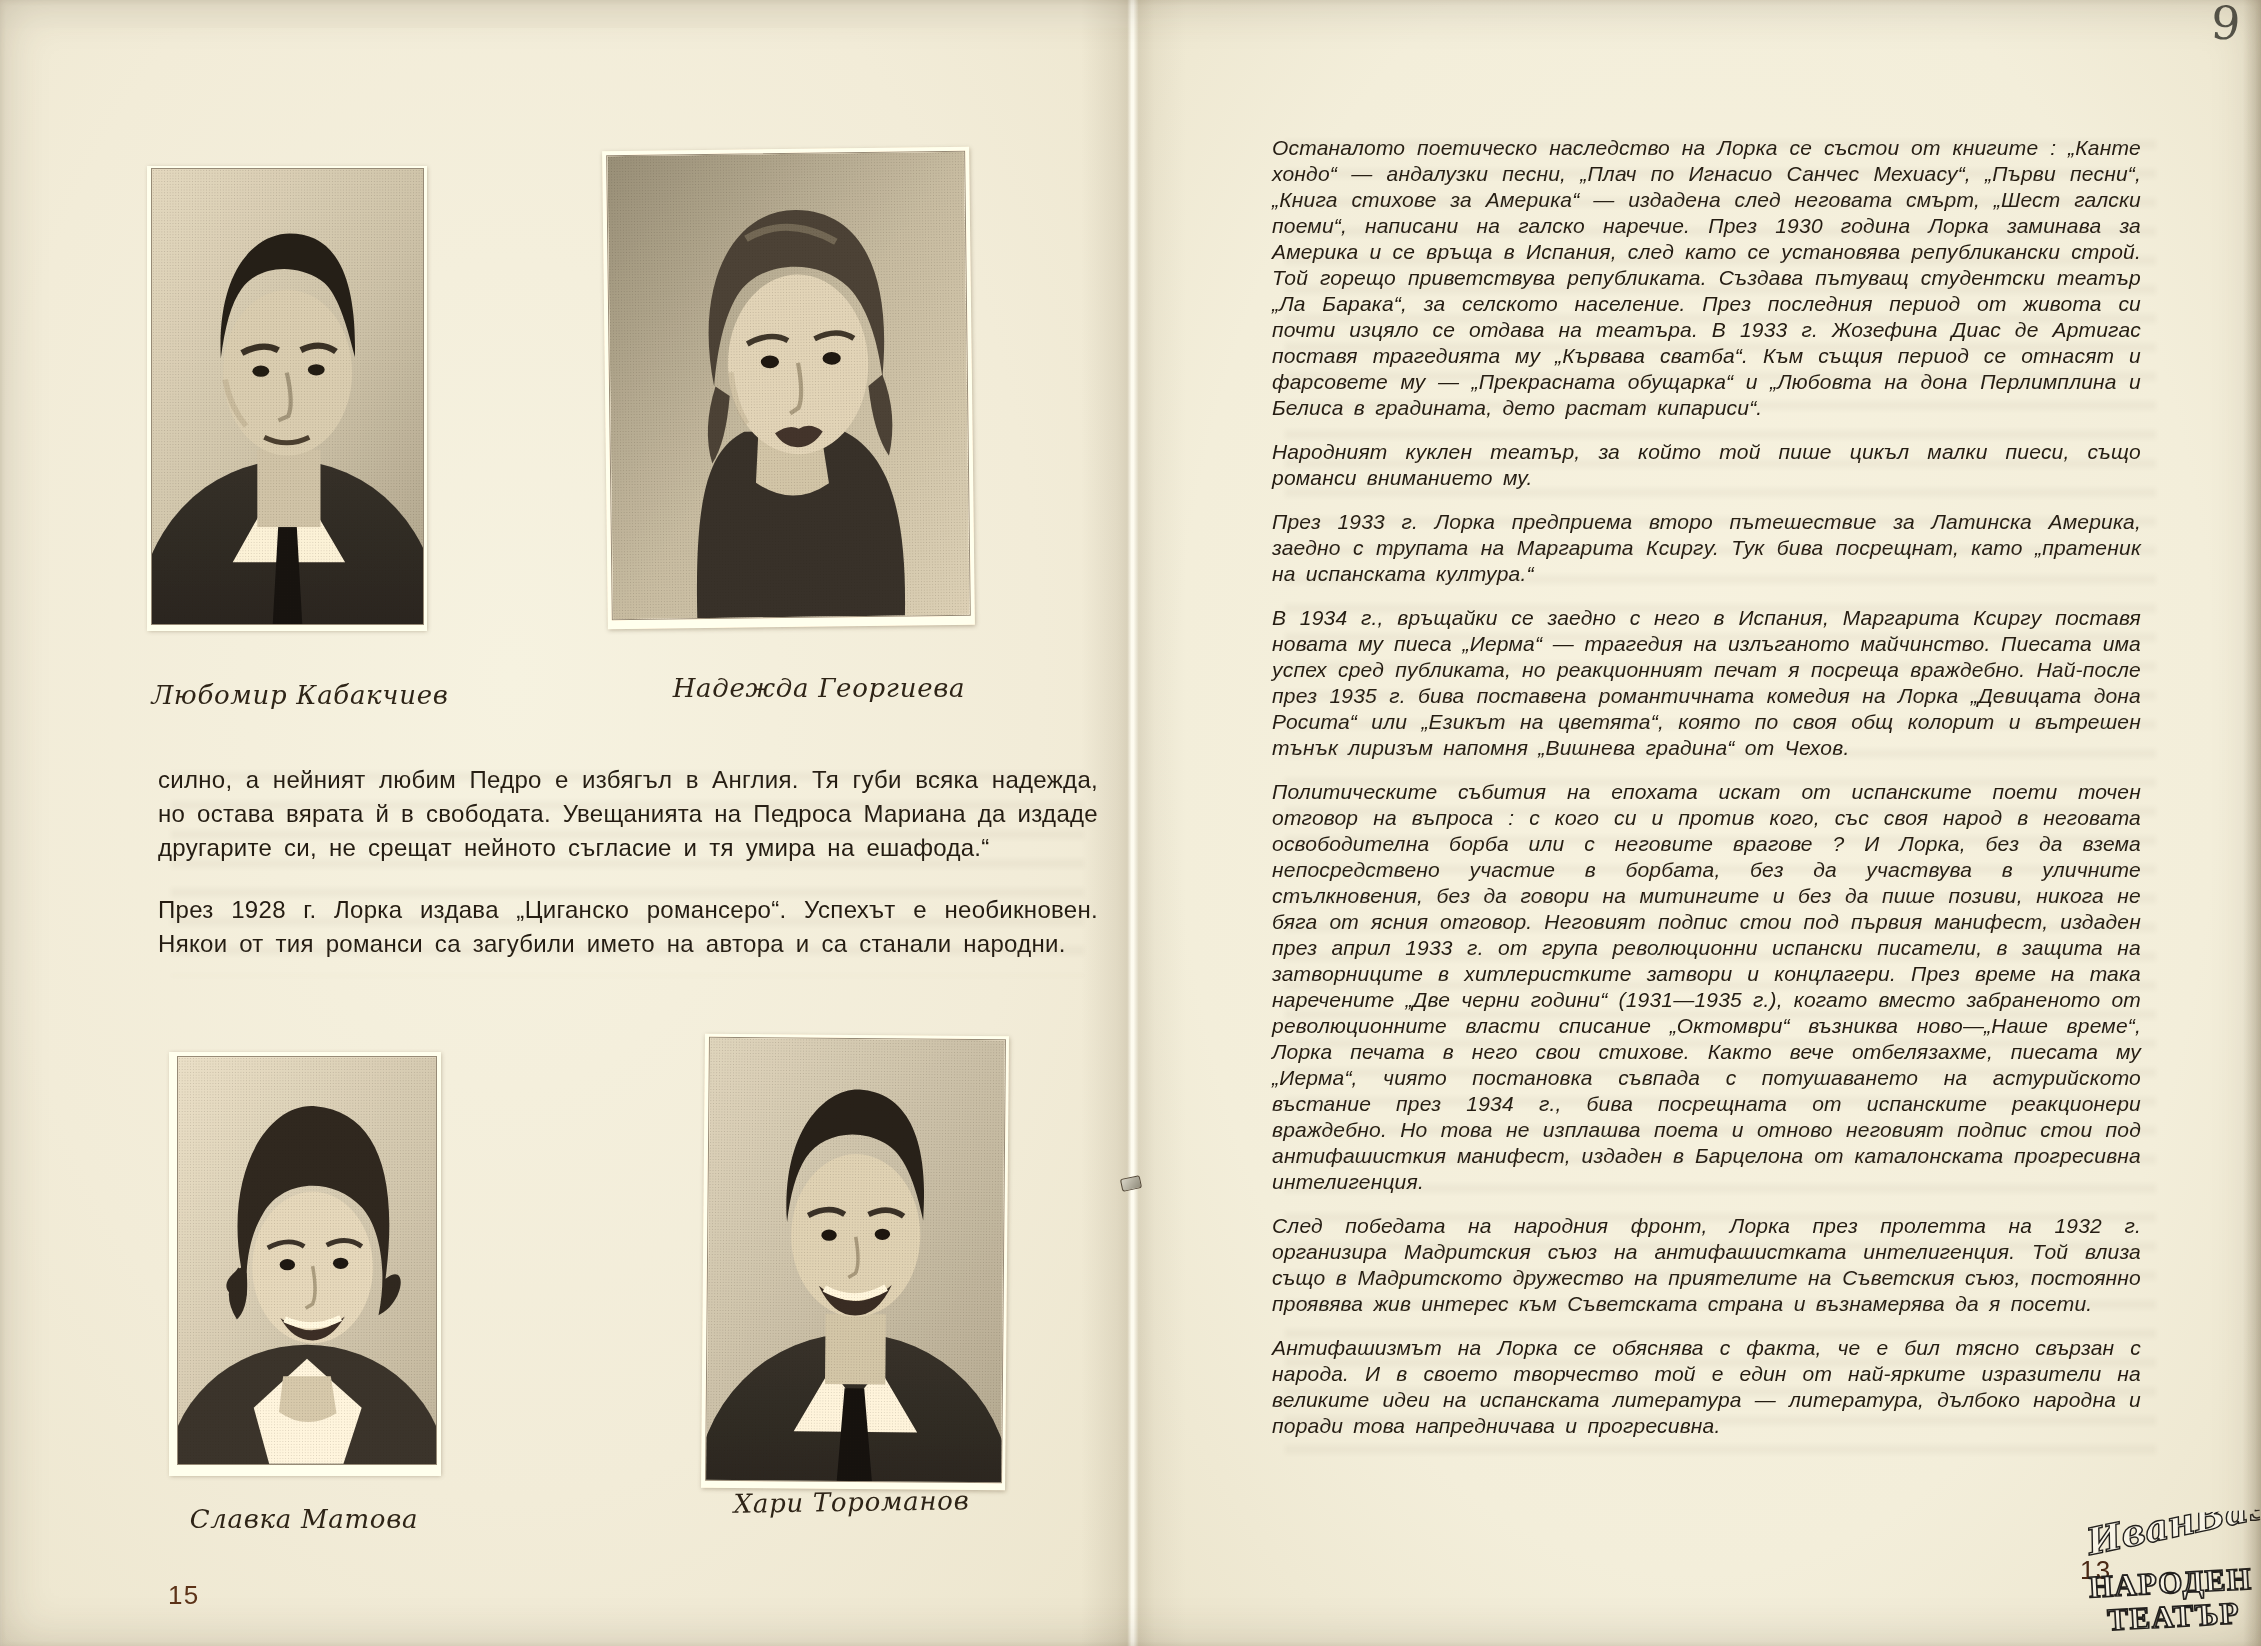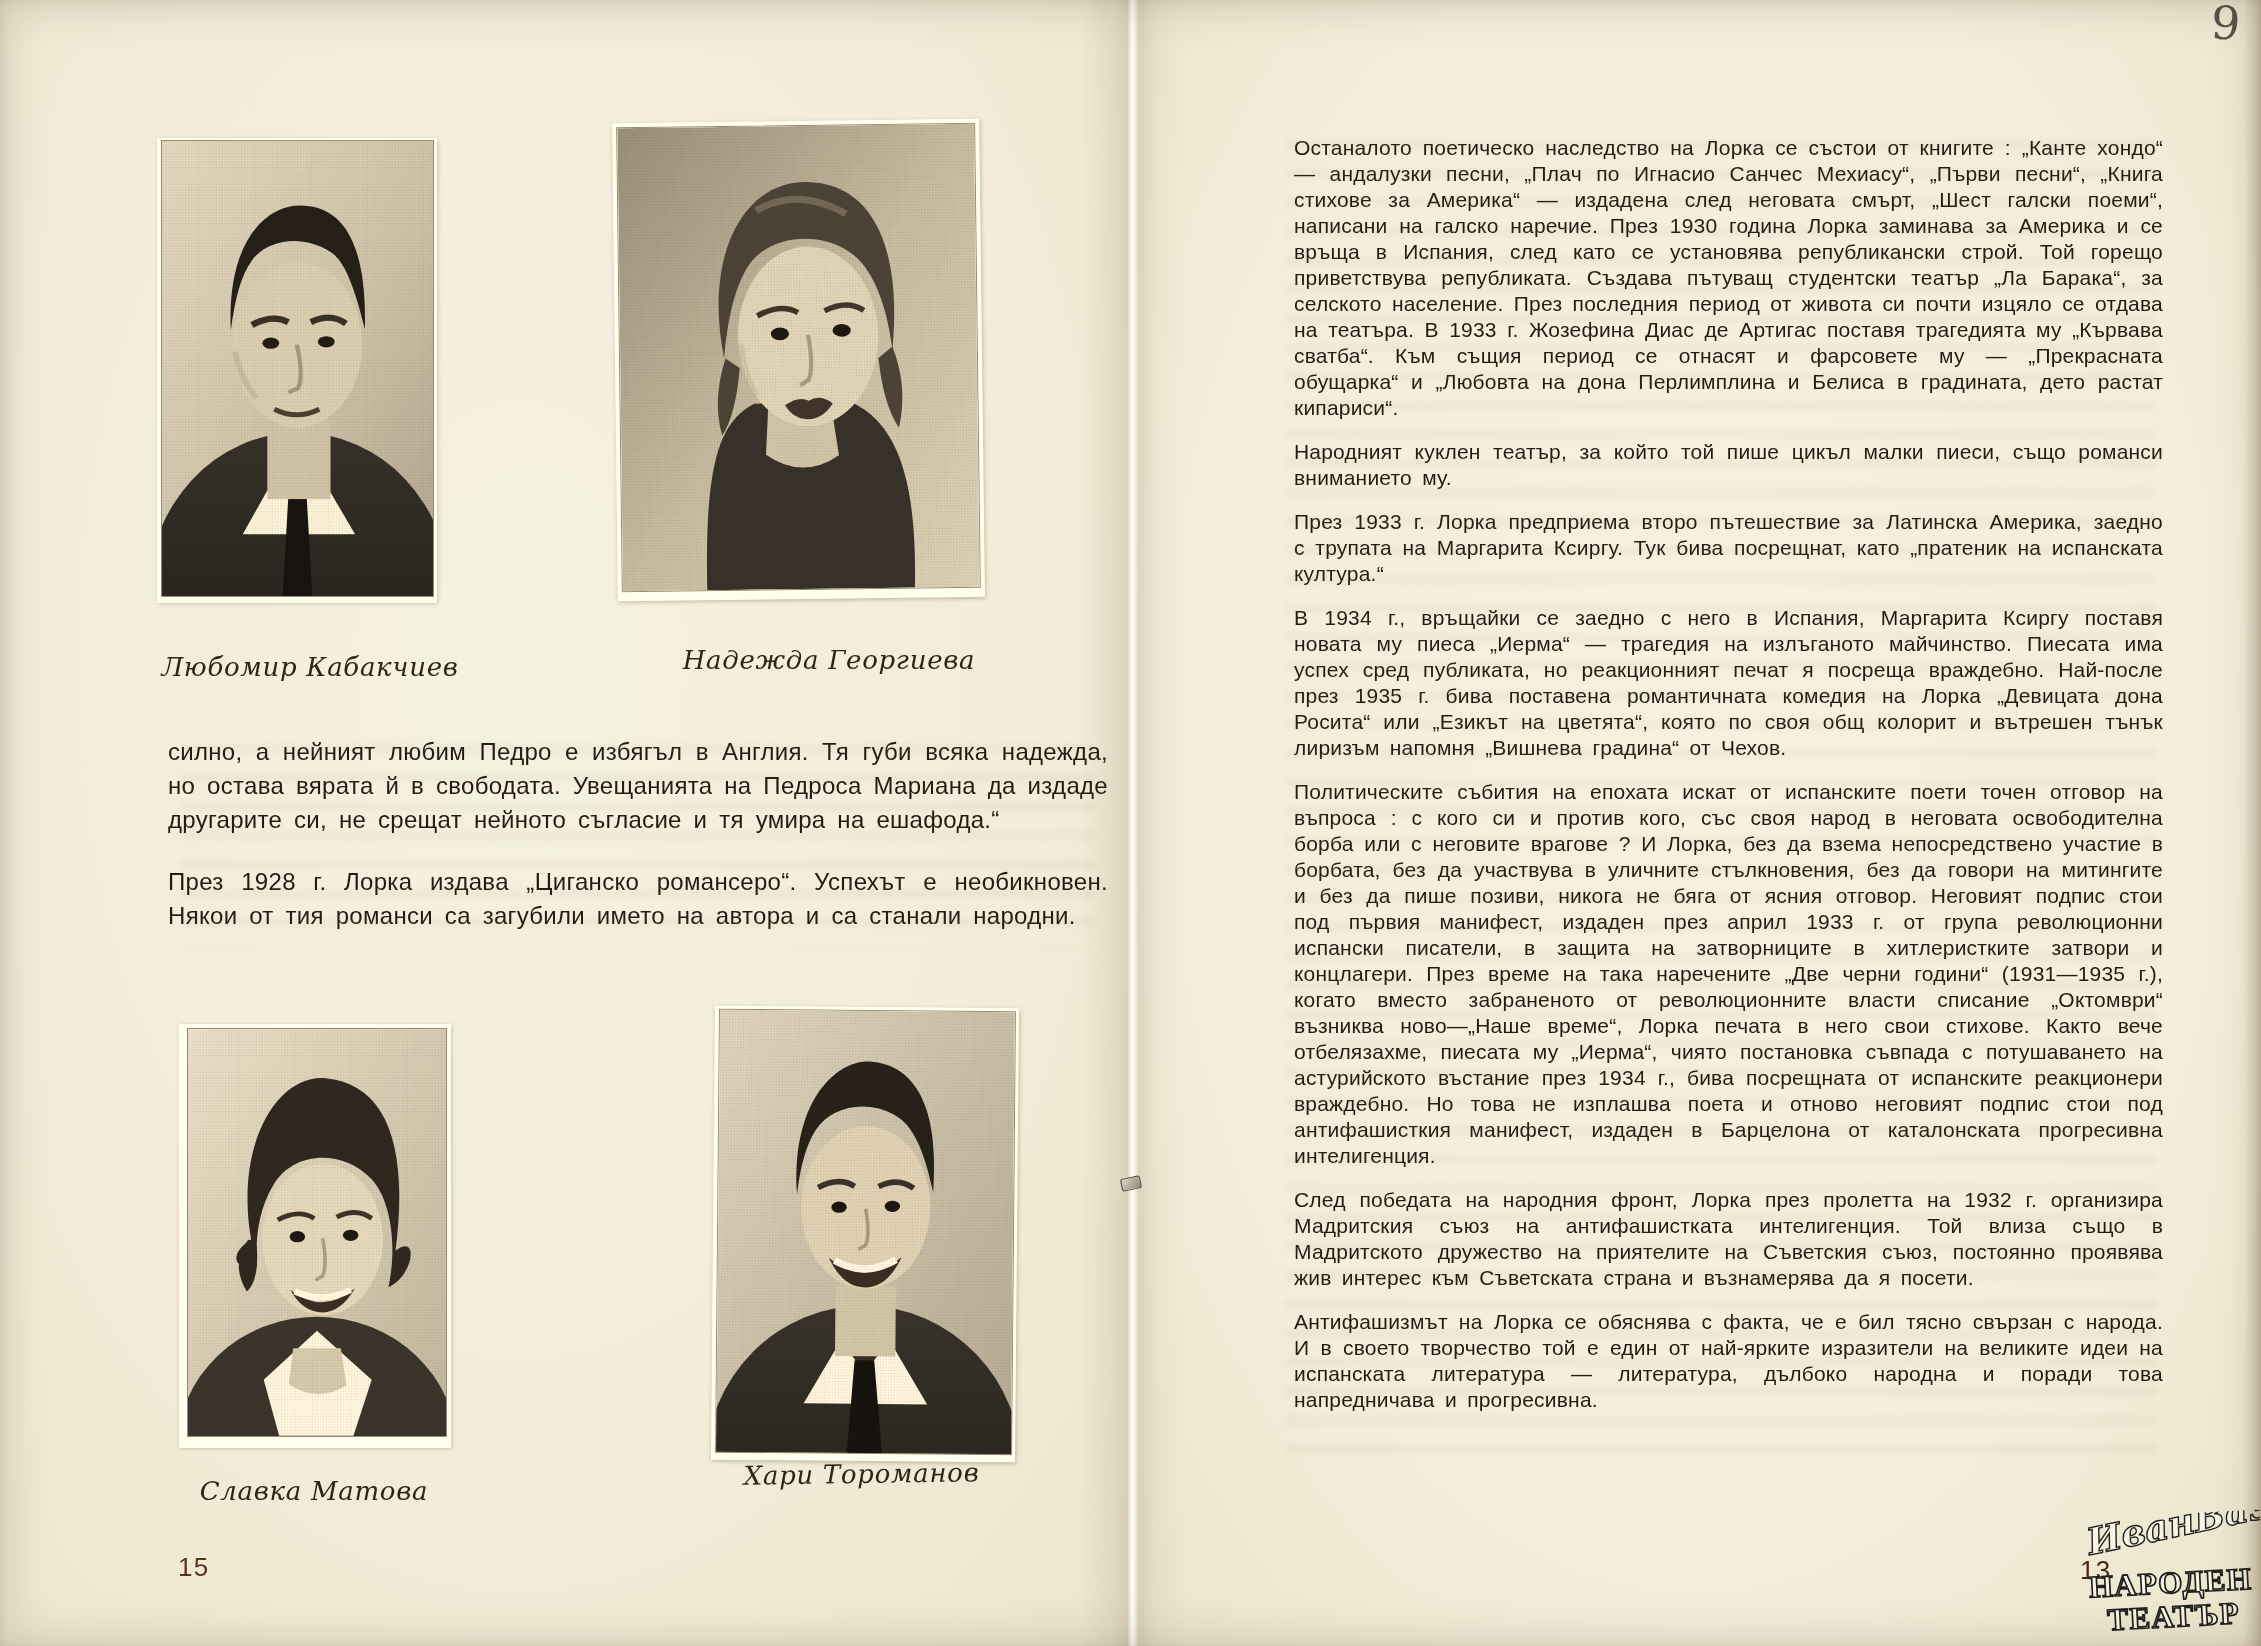--- a/index.html
+++ b/index.html
@@ -3,23 +3,24 @@
 <meta charset="utf-8">
 <style>
   html,body{margin:0;padding:0;}
   body{
     width:2261px;height:1647px;position:relative;overflow:hidden;
     background:#efe9d4;
     font-family:"Liberation Sans", sans-serif;
   }
   .spread{position:absolute;inset:0;}
   .page{position:absolute;top:0;bottom:0;}
-  .page-left{left:12px;width:1131px;
+  .page-left{left:2px;width:1131px;
     background:
       radial-gradient(ellipse at 45% 40%, #f6f2e0 0%, #f2ecd8 60%, #ece5cd 100%);
+    margin-top: 28px;
   }
   .page-right{left:1131px;width:1131px;
     background:
       radial-gradient(ellipse at 50% 45%, #f7f2df 0%, #f3eeda 65%, #ebe4cc 100%);
   }
   
   .photo{position:absolute;background:#f8f5e8;
     box-shadow:0.7px 1.4px 4.2px rgba(90,70,40,.35);
     filter:sepia(.18) contrast(1.03) brightness(1.01);
   }
@@ -29,23 +30,23 @@
     background-image:radial-gradient(rgba(45,33,20,.17) 0.7px, transparent 0.9px);
     background-size:2.8px 2.8px;pointer-events:none;}
   .caption{position:absolute;font-family:"DejaVu Serif", serif;font-style:italic;
     font-size:26px;color:#2e2417;text-align:center;letter-spacing:0.7px;white-space:nowrap;}
   
   .body-copy{color:#241c12;}
   .left-copy{position:absolute;left:156px;top:735px;width:940px;
     font-size:24px;line-height:34px;letter-spacing:0.3px;word-spacing:4.9px;
     text-align:justify;}
   .left-copy p{margin:0 0 28px 0;}
-  .right-copy{position:absolute;left:163px;top:135px;width:869px;
+  .right-copy{position:absolute;left:141px;top:135px;width:869px;
     font-size:21px;line-height:26px;letter-spacing:0.2px;word-spacing:4.2px;
-    text-align:justify;}
+    text-align:justify;font-style:italic;}
   .right-copy p{margin:0 0 18px 0;}
   .page-number{position:absolute;font-size:26px;color:#5c3318;letter-spacing:1.4px;}
   
   .gutter{position:absolute;left:1081px;top:0;width:105px;height:1647px;pointer-events:none;
     background:linear-gradient(90deg,
       rgba(0,0,0,0) 0%, rgba(95,78,48,.10) 34%, rgba(95,78,48,.16) 44%,
       rgba(255,253,242,.9) 48%, rgba(255,253,242,.9) 50%,
       rgba(95,78,48,.14) 55%, rgba(95,78,48,.05) 70%, rgba(0,0,0,0) 100%);}
   .staple{position:absolute;left:1121px;top:1177px;width:18px;height:11.2px;
     background:linear-gradient(135deg,#d9d6c8,#8f8a7a);border:1.4px solid #4f4435;

